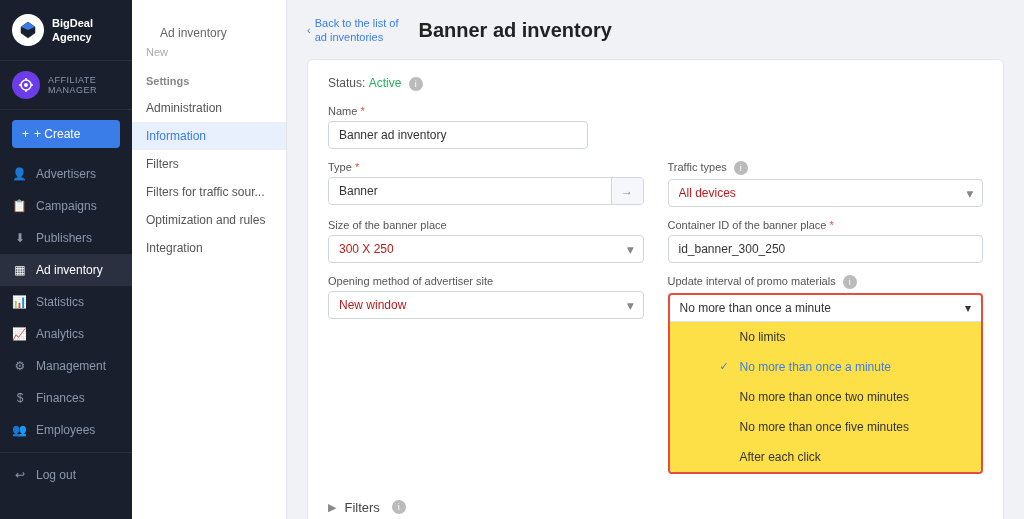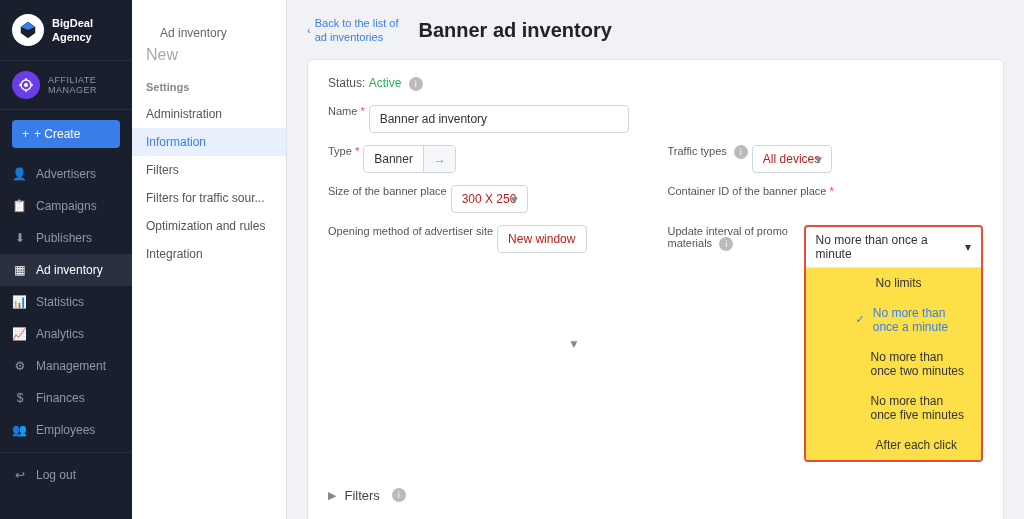--- a/index.html
+++ b/index.html
@@ -15,39 +15,39 @@
     .affiliate-text { color: #8899aa; font-size: 9px; letter-spacing: 0.5px; text-transform: uppercase; }
     .create-btn { margin: 10px 12px; background: #3b7de8; color: #fff; border: none; border-radius: 4px; padding: 7px 10px; cursor: pointer; font-size: 12px; display: flex; align-items: center; gap: 5px; }
     .nav-item { display: flex; align-items: center; padding: 8px 12px; color: #8899aa; cursor: pointer; font-size: 12px; gap: 8px; }
     .nav-item.active { background: #2a3040; color: #fff; }
     .nav-icon { width: 16px; height: 16px; display: flex; align-items: center; justify-content: center; flex-shrink: 0; }
     .nav-divider { border-top: 1px solid #2a3040; margin: 6px 0; }
 
     
     .sub-sidebar { width: 155px; background: #fff; border-right: 1px solid #e0e4ea; flex-shrink: 0; padding: 12px 0; }
     .sub-sidebar-title { padding: 6px 14px; font-size: 12px; color: #666; font-weight: 500; }
-    .sub-sidebar-badge { font-size: 16px; color: #aaa; }
+    .sub-sidebar-badge { font-size: 11px; color: #aaa; }
     .sub-item { padding: 7px 14px; font-size: 12px; color: #555; cursor: pointer; }
     .sub-item.active { background: #e8f0fe; color: #3b7de8; font-weight: 500; }
 
     
     .content-area { flex: 1; display: flex; flex-direction: row; overflow: hidden; }
     .page-container { flex: 1; overflow-y: auto; padding: 16px 20px; }
 
     .page-header { display: flex; align-items: center; margin-bottom: 14px; }
     .back-link { display: flex; align-items: center; gap: 4px; color: #3b7de8; font-size: 11px; cursor: pointer; margin-right: 20px; }
     .page-title { font-size: 20px; font-weight: 600; color: #222; }
 
     .form-card { background: #fff; border-radius: 6px; border: 1px solid #e0e4ea; padding: 16px 20px; }
 
     .status-row { margin-bottom: 14px; font-size: 12px; color: #555; }
     .status-active { color: #27ae60; font-weight: 500; }
 
     .form-grid { display: grid; grid-template-columns: 1fr 1fr; gap: 14px 24px; }
-    .form-group { display: flex; flex-direction: row; gap: 4px; }
+    .form-group { display: flex; flex-direction: column; gap: 4px; }
     .form-label { font-size: 11px; color: #555; font-weight: 500; }
     .required { color: #e74c3c; }
     .form-input { border: 1px solid #d0d5e0; border-radius: 4px; padding: 6px 10px; font-size: 12px; color: #333; outline: none; }
     .form-select { border: 1px solid #d0d5e0; border-radius: 4px; padding: 6px 10px; font-size: 12px; color: #b91c1c; background: #fff; appearance: none; -webkit-appearance: none; cursor: pointer; }
     .select-wrapper { position: relative; }
     .select-wrapper::after { content: '▾'; position: absolute; right: 10px; top: 50%; transform: translateY(-50%); color: #888; pointer-events: none; font-size: 11px; }
     .select-with-arrow { display: flex; align-items: center; border: 1px solid #d0d5e0; border-radius: 4px; padding: 0; overflow: hidden; }
     .select-with-arrow select { flex: 1; border: none; padding: 6px 10px; font-size: 12px; color: #333; background: #fff; appearance: none; -webkit-appearance: none; outline: none; }
     .arrow-btn { width: 32px; background: #f5f7fa; border-left: 1px solid #d0d5e0; display: flex; align-items: center; justify-content: center; color: #888; font-size: 12px; cursor: pointer; align-self: stretch; }
 
@@ -218,20 +218,21 @@
               <option>300 X 250</option>
             </select>
             <span style="position:absolute;right:10px;top:50%;transform:translateY(-50%);color:#888;pointer-events:none;">▾</span>
           </div>
         </div>
         <div class="form-group">
           <label class="form-label">
             <span>Container ID of the banner place</span>
             <span class="required"> *</span>
           </label>
+          <input class="form-input" type="text" value="id_banner_300_250" style="">
         </div>
       </div>
 
       <div class="form-grid" style="margin-bottom: 16px;">
         <div class="form-group">
           <label class="form-label">Opening method of advertiser site</label>
           <div class="select-wrapper">
             <select class="form-select" style="width:100%;">
               <option>New window</option>
             </select>

